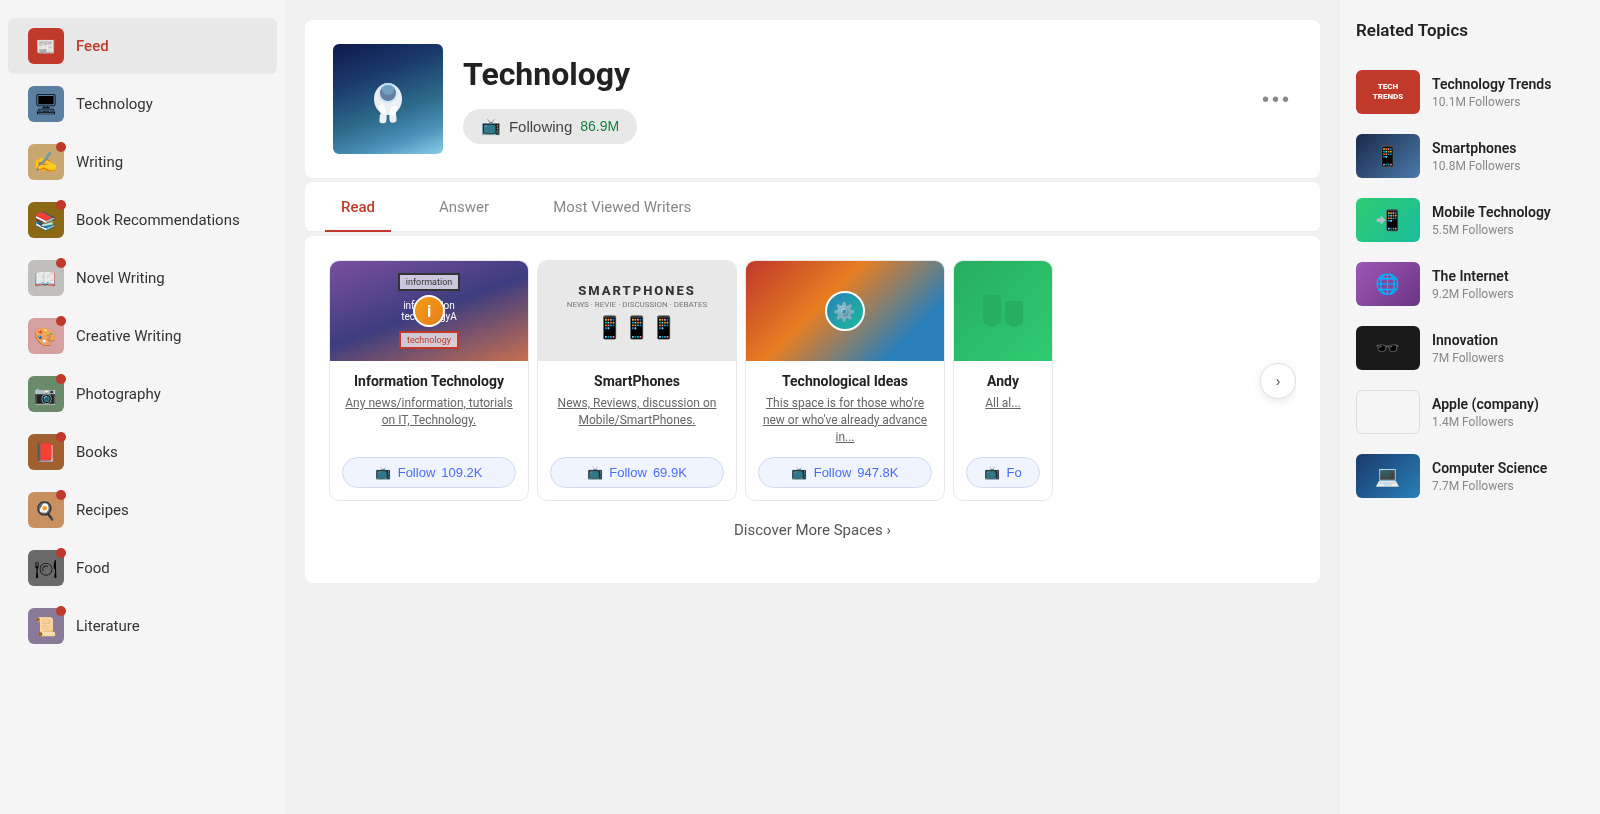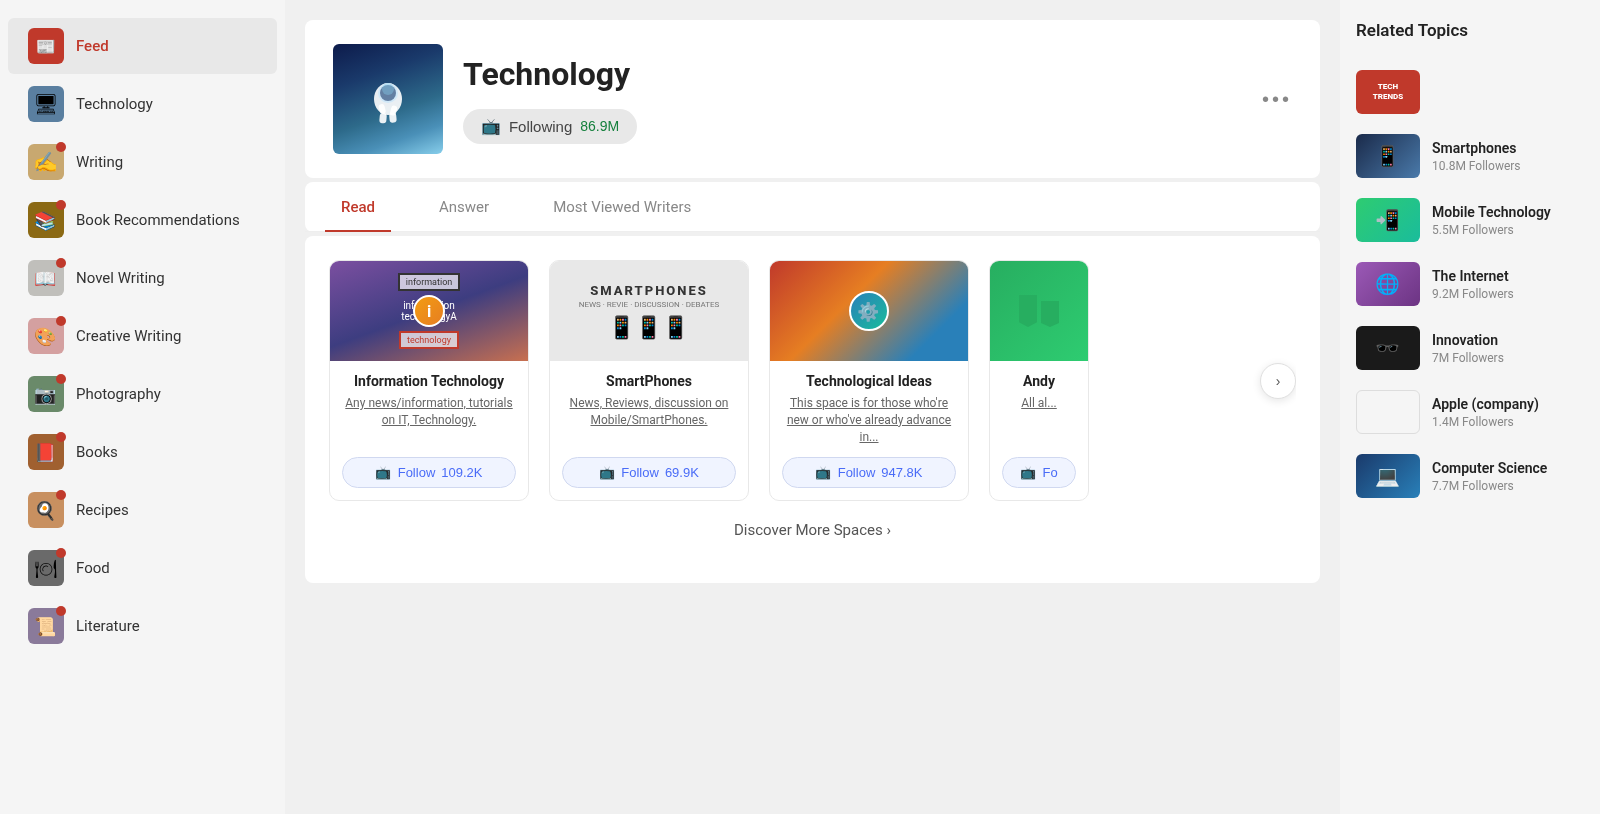--- a/index.html
+++ b/index.html
@@ -159,21 +159,21 @@
       margin-bottom: 4px;
     }
     .spaces-title {
       font-size: 18px;
       font-weight: 600;
       color: #222;
       margin-bottom: 20px;
     }
     .spaces-grid {
       display: flex;
-      gap: 20px;
+      gap: 8px;
       overflow: hidden;
       position: relative;
     }
     .space-card {
       border: 1px solid #e8e8e8;
       border-radius: 10px;
       overflow: hidden;
       width: 200px;
       min-width: 200px;
       display: flex;
@@ -653,20 +653,24 @@
     </div>
   </div>
 
 </main>
 
 <aside class="right-sidebar">
   <div class="related-topics-title">Related Topics</div>
 
   <div class="related-topic-item">
     <div class="related-icon tech-trends-icon" style="background:#c0392b; color:white; font-size:8px; font-weight:800; text-align:center; line-height:1.2; padding:4px;">TECH<br>TRENDS</div>
+    <div class="related-topic-info">
+      <div class="related-topic-name">Technology Trends</div>
+      <div class="related-topic-followers">10.1M Followers</div>
+    </div>
   </div>
 
   <div class="related-topic-item">
     <div class="related-icon smartphones-icon" style="background: linear-gradient(135deg, #1a2a4a, #4a7aaa); display:flex; align-items:center; justify-content:center; font-size:20px;">📱</div>
     <div class="related-topic-info">
       <div class="related-topic-name">Smartphones</div>
       <div class="related-topic-followers">10.8M Followers</div>
     </div>
   </div>
 

